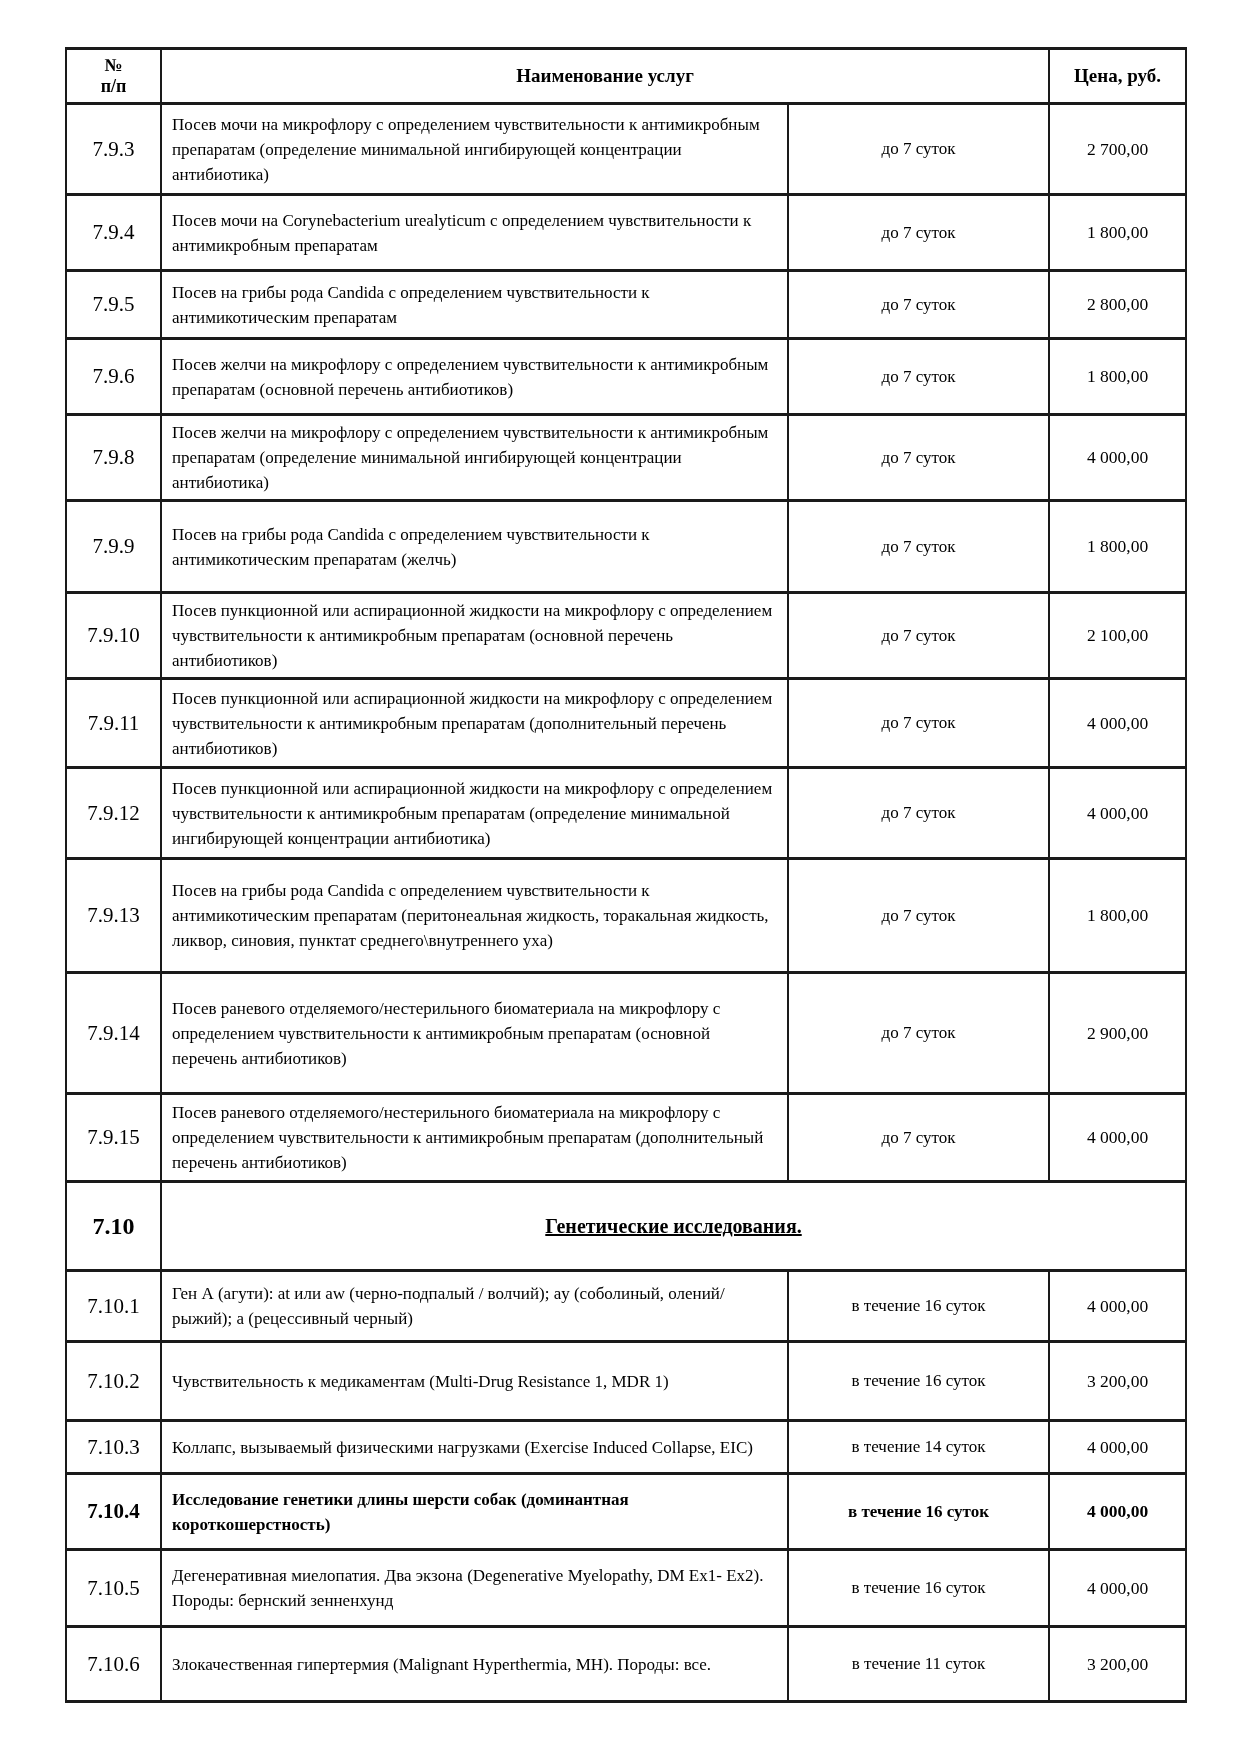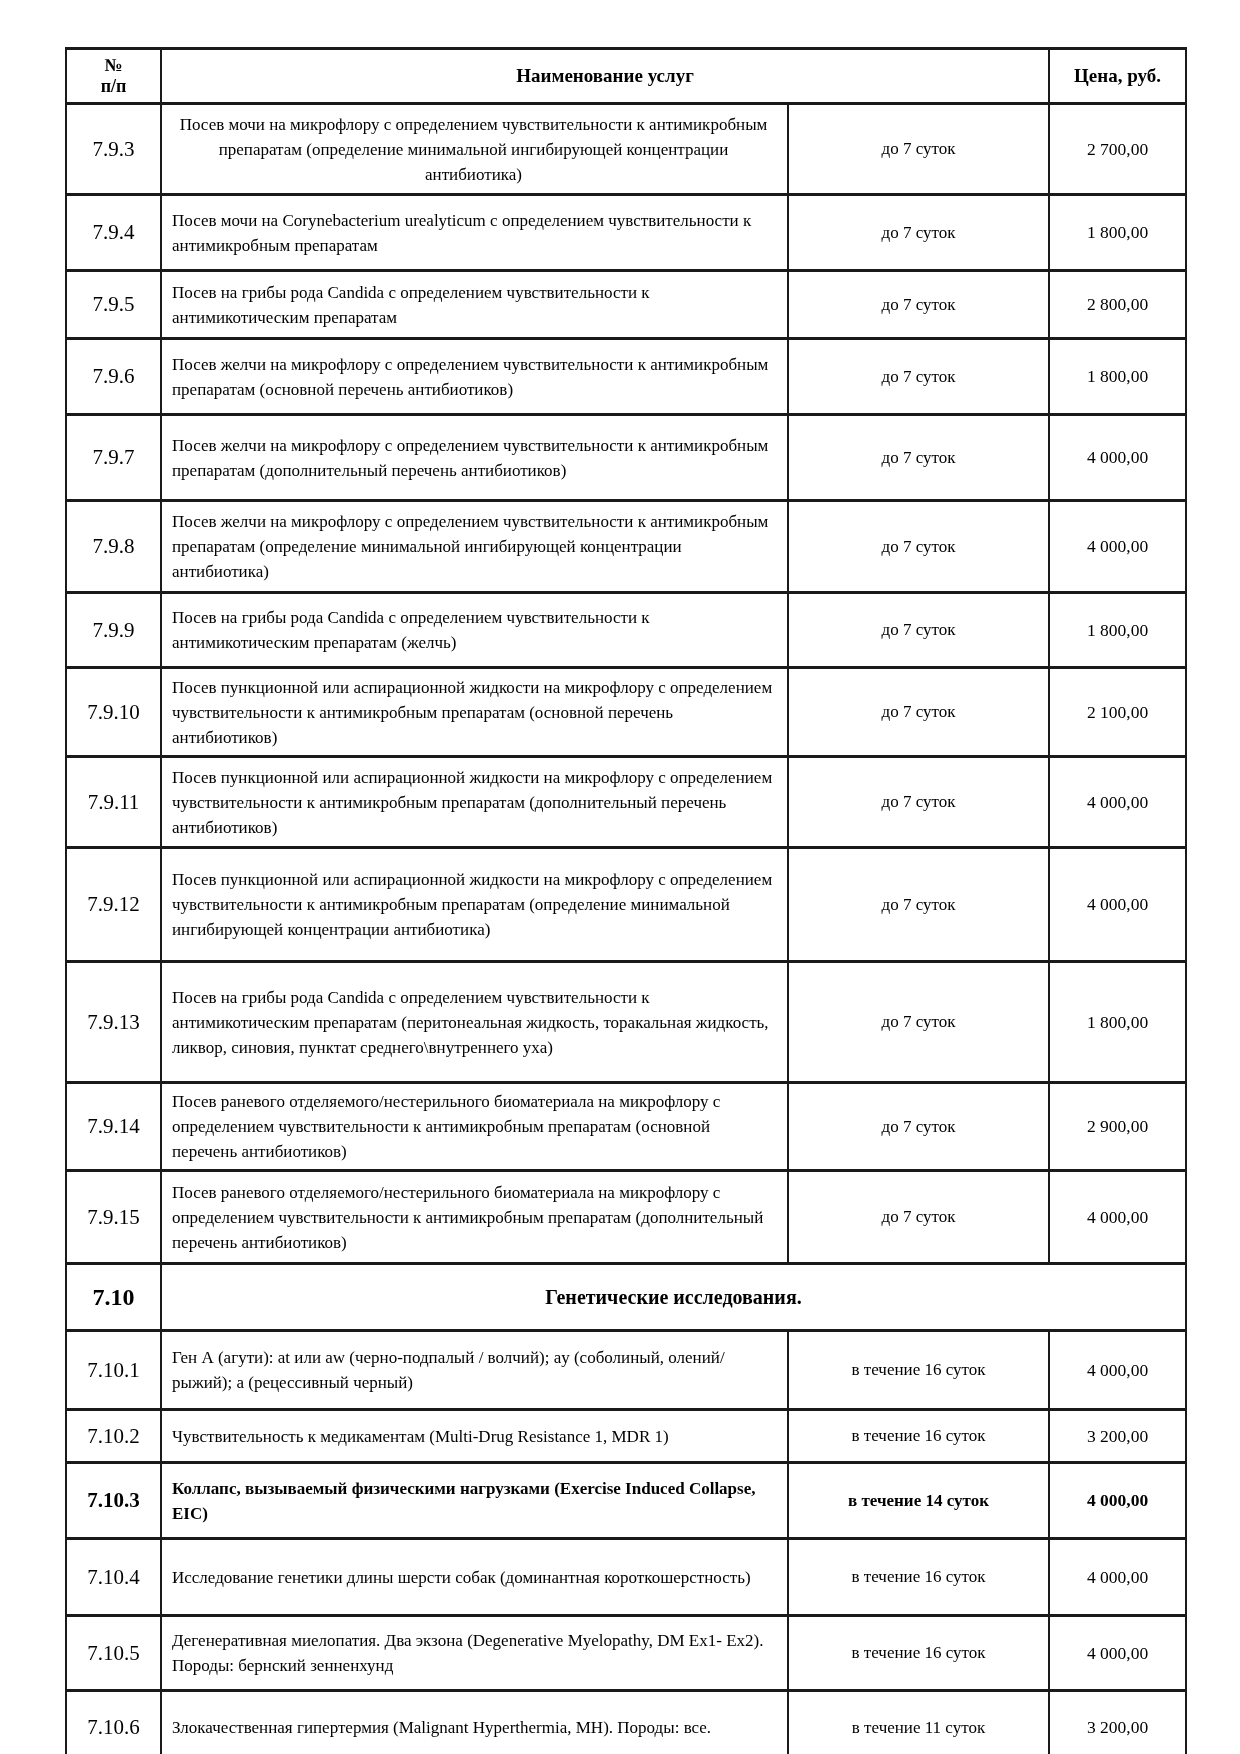--- a/index.html
+++ b/index.html
@@ -72,24 +72,25 @@
   }
   td.sec-num {
     font-weight: bold;
     font-size: 24px;
   }
   td.sec-title {
     font-weight: bold;
     font-size: 20px;
     text-align: center;
     padding: 2px 8px;
+    text-decoration: underline;
   }
 
   
-  tbody tr:nth-child(1)  td { height: 80px; text-align: center; }
+  tbody tr:nth-child(1)  td { height: 80px; }
   tbody tr:nth-child(2)  td { height: 65px; }
   tbody tr:nth-child(3)  td { height: 57px; }
   tbody tr:nth-child(4)  td { height: 65px; }
   tbody tr:nth-child(5)  td { height: 75px; }
   tbody tr:nth-child(6)  td { height: 81px; }
   tbody tr:nth-child(7)  td { height: 64px; }
   tbody tr:nth-child(8)  td { height: 78px; }
   tbody tr:nth-child(9)  td { height: 80px; }
   tbody tr:nth-child(10) td { height: 103px; }
   tbody tr:nth-child(11) td { height: 110px; }
@@ -145,26 +146,20 @@
           <td class="c-dur">до 7 суток</td>
           <td class="c-price">2 800,00</td>
         </tr>
         <tr>
           <td class="c-num">7.9.6</td>
           <td class="c-name">Посев желчи на микрофлору с определением чувствительности к антимикробным препаратам (основной перечень антибиотиков)</td>
           <td class="c-dur">до 7 суток</td>
           <td class="c-price">1 800,00</td>
         </tr>
         <tr>
-          <td class="c-num">7.9.7</td>
-          <td class="c-name">Посев желчи на микрофлору с определением чувствительности к антимикробным препаратам (дополнительный перечень антибиотиков)</td>
-          <td class="c-dur">до 7 суток</td>
-          <td class="c-price">4 000,00</td>
-        </tr>
-        <tr>
           <td class="c-num">7.9.8</td>
           <td class="c-name">Посев желчи на микрофлору с определением чувствительности к антимикробным препаратам (определение минимальной ингибирующей концентрации антибиотика)</td>
           <td class="c-dur">до 7 суток</td>
           <td class="c-price">4 000,00</td>
         </tr>
         <tr>
           <td class="c-num">7.9.9</td>
           <td class="c-name">Посев на грибы рода Candida с определением чувствительности к антимикотическим препаратам (желчь)</td>
           <td class="c-dur">до 7 суток</td>
           <td class="c-price">1 800,00</td>

